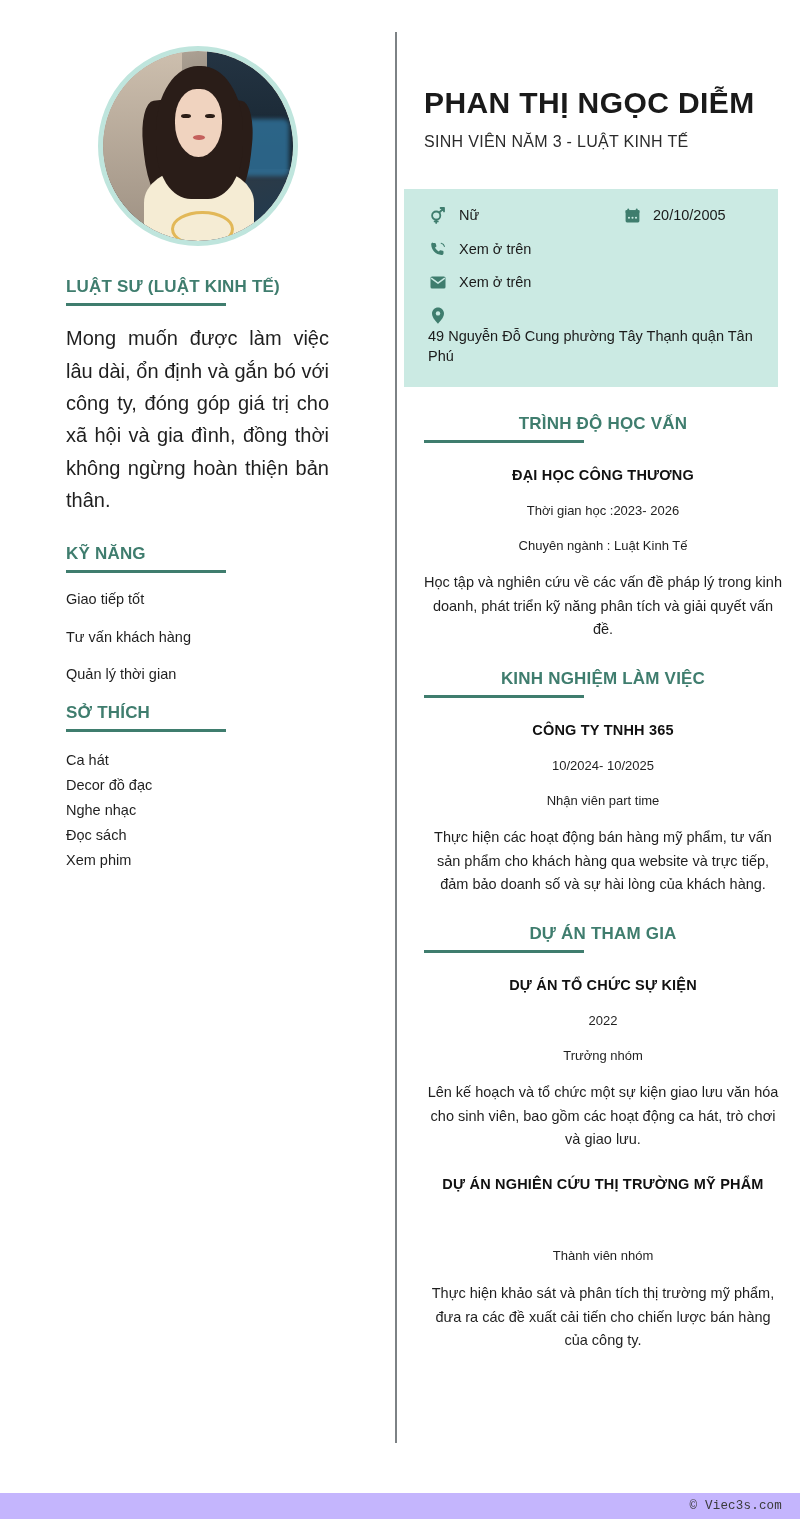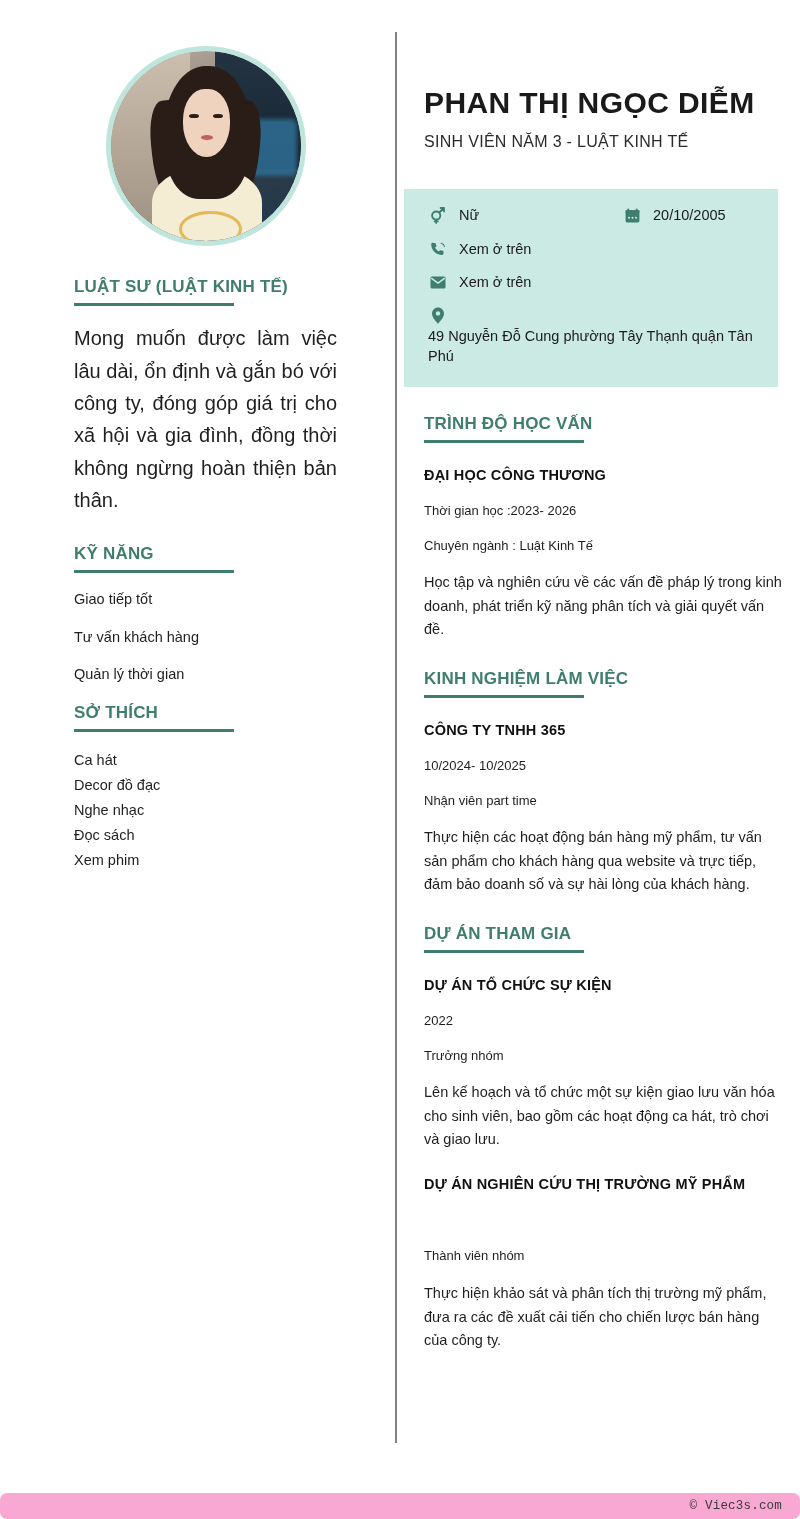--- a/index.html
+++ b/index.html
@@ -15,21 +15,21 @@
 
   
   .divider{
     position:absolute;left:395px;top:32px;
     width:2px;height:1411px;
     background:#7d8285;
   }
 
   
   .left{
-    position:absolute;left:8px;top:0;
+    position:absolute;left:0;top:0;
     width:395px;
     padding:16px;
     box-sizing:border-box;
   }
   .photo-wrap{
     width:200px;height:200px;
     margin:30px auto 0 auto;
     border-radius:50%;
     border:5px solid #bfe5dd;
     box-sizing:border-box;
@@ -124,21 +124,21 @@
     color:#3f7d6e;
   }
   .cicon svg{display:block;}
   .ctext{
     font-size:14.5px;
     line-height:1.42;
     color:#1b1b1b;
   }
 
   .right-body{padding:0 18px 0 20px;}
-  .r-sec{margin-top:26px;}
+  .r-sec{margin-top:26px;text-align:center;}
   .r-sec-head{
     color:#3f7d6e;
     font-size:17px;
     font-weight:bold;
     letter-spacing:.2px;
     margin:0;
     line-height:1.25;
   }
   .r-sec-rule{
     width:160px;height:3px;
@@ -166,22 +166,22 @@
     margin:0;
     line-height:1.62;
   }
   .entry-block{margin-bottom:22px;}
   .entry-block:last-child{margin-bottom:0;}
 
   
   .footer{
     position:absolute;left:0;bottom:0;
     width:800px;height:26px;
-    background:#f9a8d4;
-    display:flex;align-items:center;justify-content:flex-end;border-radius:7px;
+    background:#c4b5fd;
+    display:flex;align-items:center;justify-content:flex-end;
   }
   .footer span{
     font-family:"Liberation Mono","DejaVu Sans Mono",monospace;
     font-size:12.5px;
     color:#3a3a3a;
     padding-right:18px;
     letter-spacing:.2px;
   }
 
   

